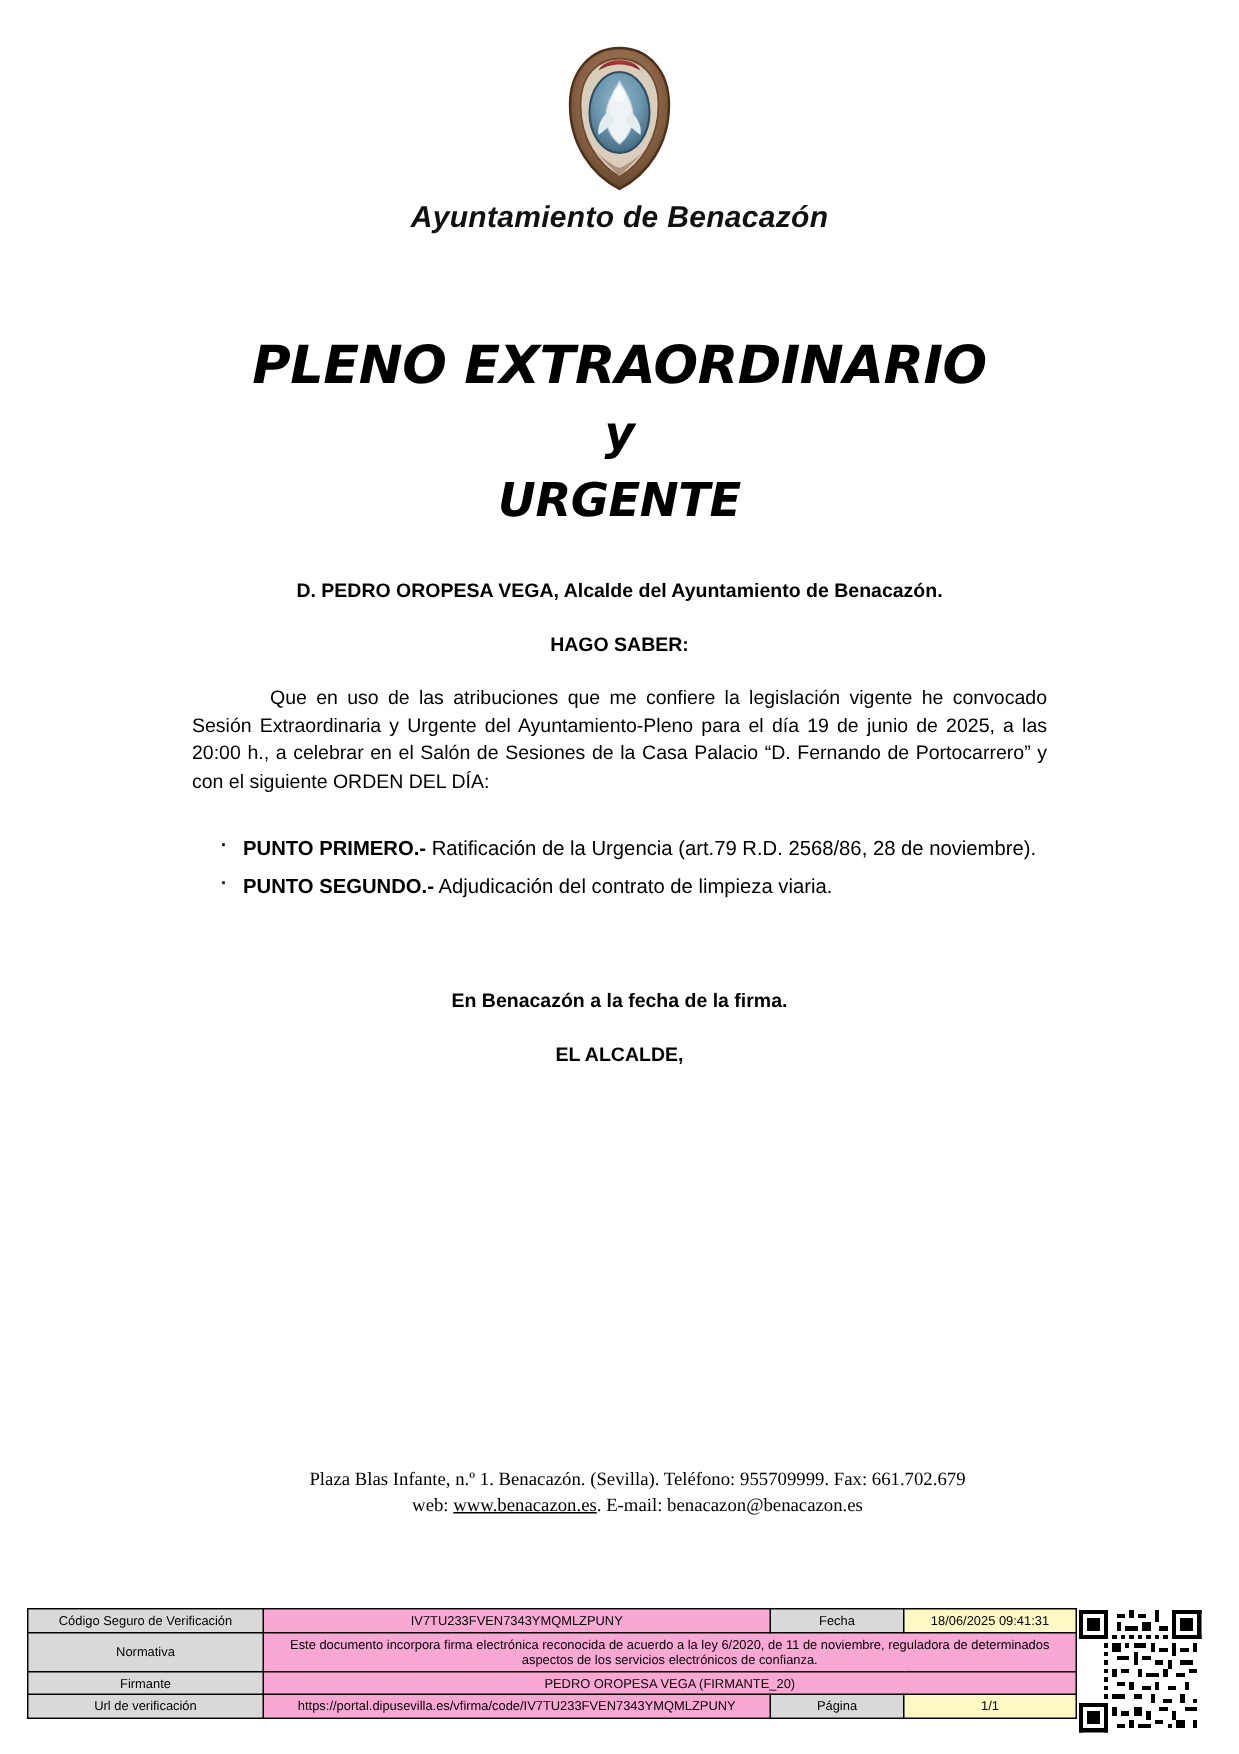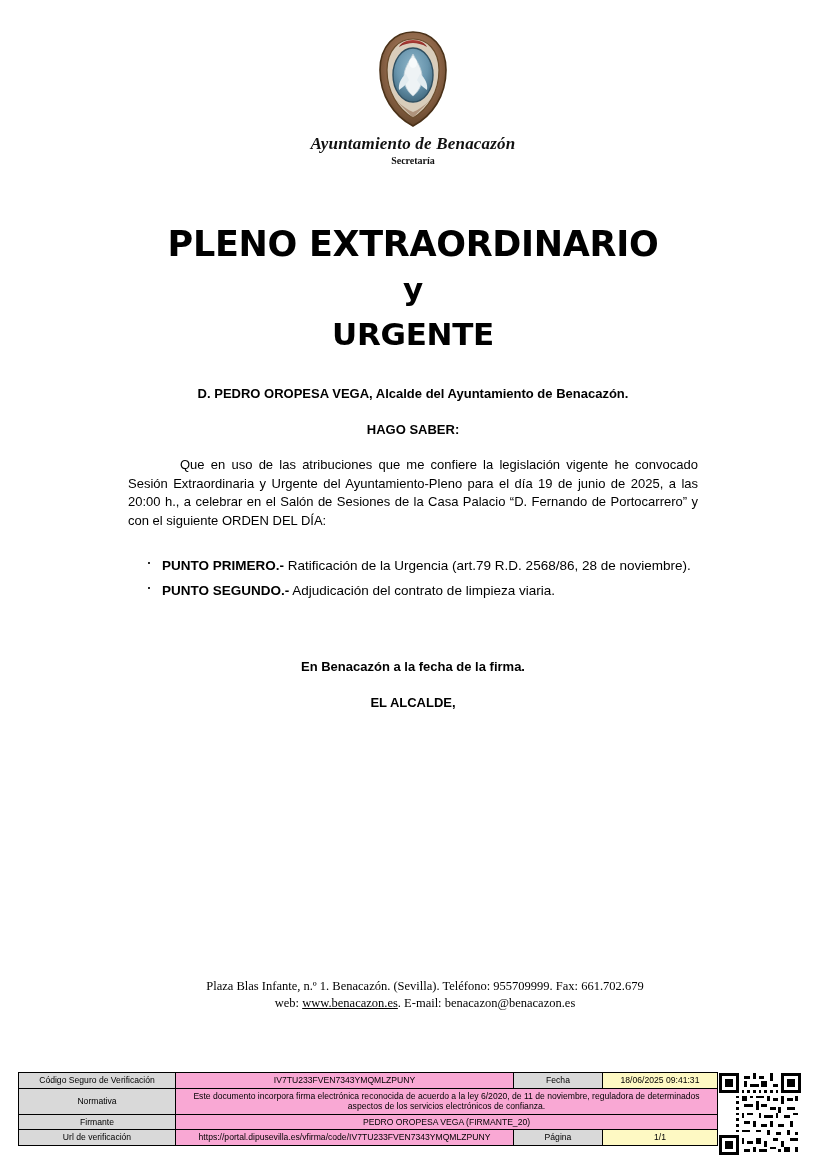--- a/index.html
+++ b/index.html
@@ -36,24 +36,24 @@
     justify-content: center;
   }
   .crest {
     width: 74px;
     height: 98px;
     position: relative;
   }
   .crest svg { display: block; }
   .crest-caption {
     margin-top: 6px;
-    font-family: Liberation Serif, serif;
+    font-family: Liberation Sans, sans-serif;
     font-weight: bold;
     font-style: italic;
-    font-size: 17px;
+    font-size: 20px;
     letter-spacing: 0.2px;
     color: #111;
   }
   .crest-subcaption {
     margin-top: 1px;
     font-family: "Liberation Serif", serif;
     font-weight: bold;
     font-size: 10px;
     color: #111;
   }
@@ -66,20 +66,21 @@
     width: 826px;
     text-align: center;
   }
   .title-line {
     font-family: "DejaVu Sans", sans-serif;
     font-weight: bold;
     font-size: 35px;
     line-height: 45px;
     letter-spacing: -0.3px;
     color: #000;
+    font-style: italic;
   }
   .title-line.small {
     font-size: 31px;
   }
 
   
   .body-block {
     position: absolute;
     top: 385px;
     left: 128px;
@@ -227,21 +228,20 @@
           <path d="M37 24 C41 32 46 38 46 47 C46 56 42 62 37 66 C32 62 28 56 28 47 C28 38 33 32 37 24 Z" fill="#eef3f5" stroke="#c3d2d9" stroke-width="0.8"></path>
           <ellipse cx="37" cy="33" rx="4" ry="5" fill="#f7fafb"></ellipse>
           <path d="M30 44 C25 48 22 54 23 60 C27 57 31 54 33 50 Z" fill="#e3ecf0"></path>
           <path d="M44 44 C49 48 52 54 51 60 C47 57 43 54 41 50 Z" fill="#e3ecf0"></path>
           <path d="M37 10 C44 10 49 13 51 17 C46 14 41 13 37 13 C33 13 28 14 23 17 C25 13 30 10 37 10 Z" fill="url(#gRed)"></path>
           <path d="M20 70 C27 78 33 83 37 88 C41 83 47 78 54 70 C48 76 42 80 37 82 C32 80 26 76 20 70 Z" fill="#8d6548" opacity="0.55"></path>
         </svg>
       </div>
     </div>
     <div class="crest-caption">Ayuntamiento de Benacazón</div>
-    <div class="crest-subcaption">Secretaría</div>
   </div>
 
   <div class="title-block">
     <div class="title-line">PLENO EXTRAORDINARIO</div>
     <div class="title-line small">y</div>
     <div class="title-line small">URGENTE</div>
   </div>
 
   <div class="body-block">
 

